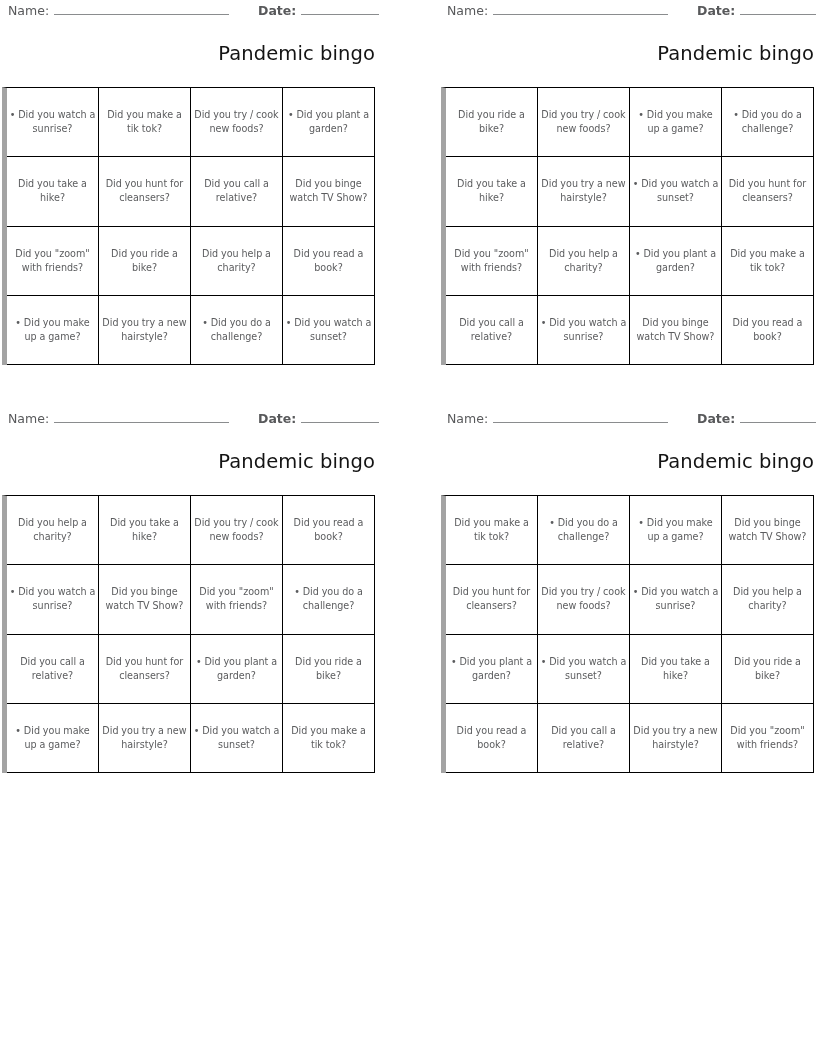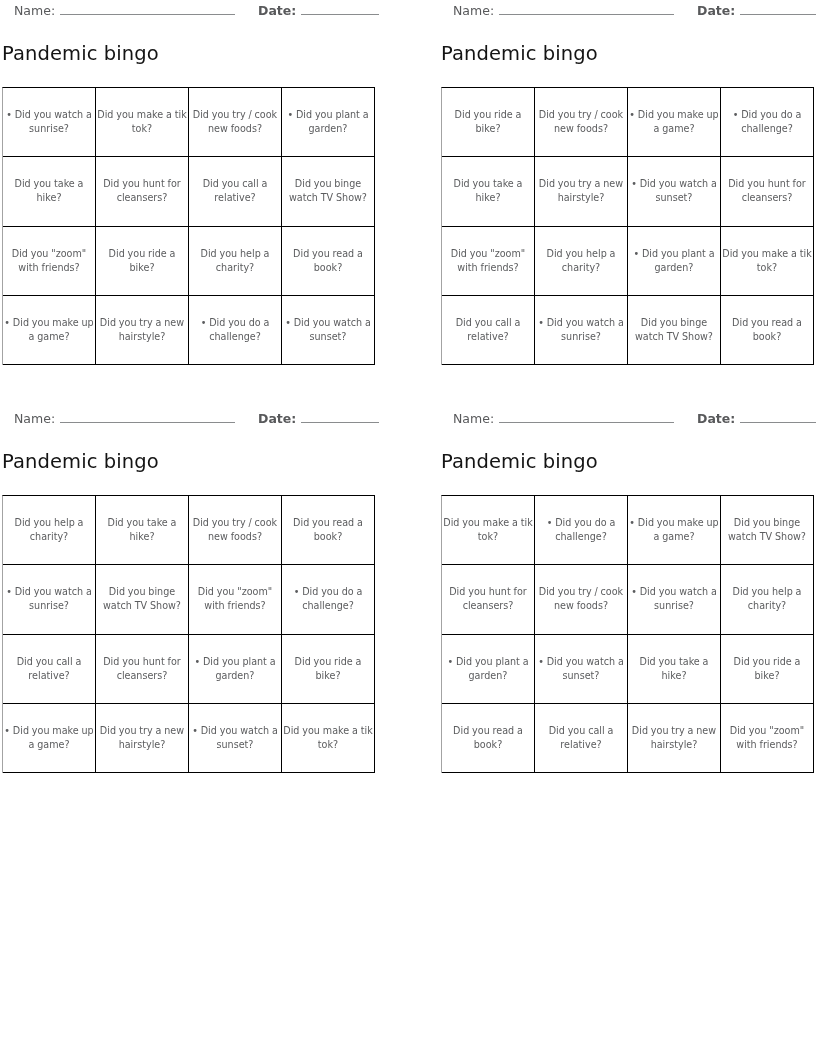--- a/index.html
+++ b/index.html
@@ -40,61 +40,61 @@
     color: #58595b;
     line-height: 22px;
     white-space: nowrap;
   }
   .field {
     position: absolute;
     top: 0;
     display: flex;
     align-items: baseline;
   }
-  .field-name  { left: 14px; }
+  .field-name  { left: 8px; }
   .field-date  { left: 258px; font-weight: bold; }
   .field-label {
     color: #58595b;
     font-size: 12.5px;
   }
   .field-rule {
     display: inline-block;
     border-bottom: 1px solid #8a8c8e;
     margin-left: 5px;
     height: 13px;
   }
   .rule-name { width: 175px; }
   .rule-date { width: 78px; }
 
   
   .card-title {
     position: absolute;
     left: 2px;
     top: 42px;
     width: 373px;
-    text-align: left;
+    text-align: right;
     font-size: 19.5px;
     font-weight: 400;
     color: #141414;
     letter-spacing: 0.1px;
     margin: 0;
   }
 
   
   .bingo-grid {
     position: absolute;
     left: 2px;
     top: 87px;
     width: 373px;
     height: 278px;
     display: grid;
     grid-template-columns: repeat(4, 1fr);
     grid-template-rows: repeat(4, 1fr);
     border-top: 1px solid #000000;
-    border-left: 1px solid #a3a3a3;
+    border-left: 5px solid #a3a3a3;
     box-sizing: border-box;
   }
   .bingo-cell {
     border-right: 1px solid #000000;
     border-bottom: 1px solid #000000;
     box-sizing: border-box;
     display: flex;
     align-items: center;
     justify-content: center;
     padding: 2px 1px;

